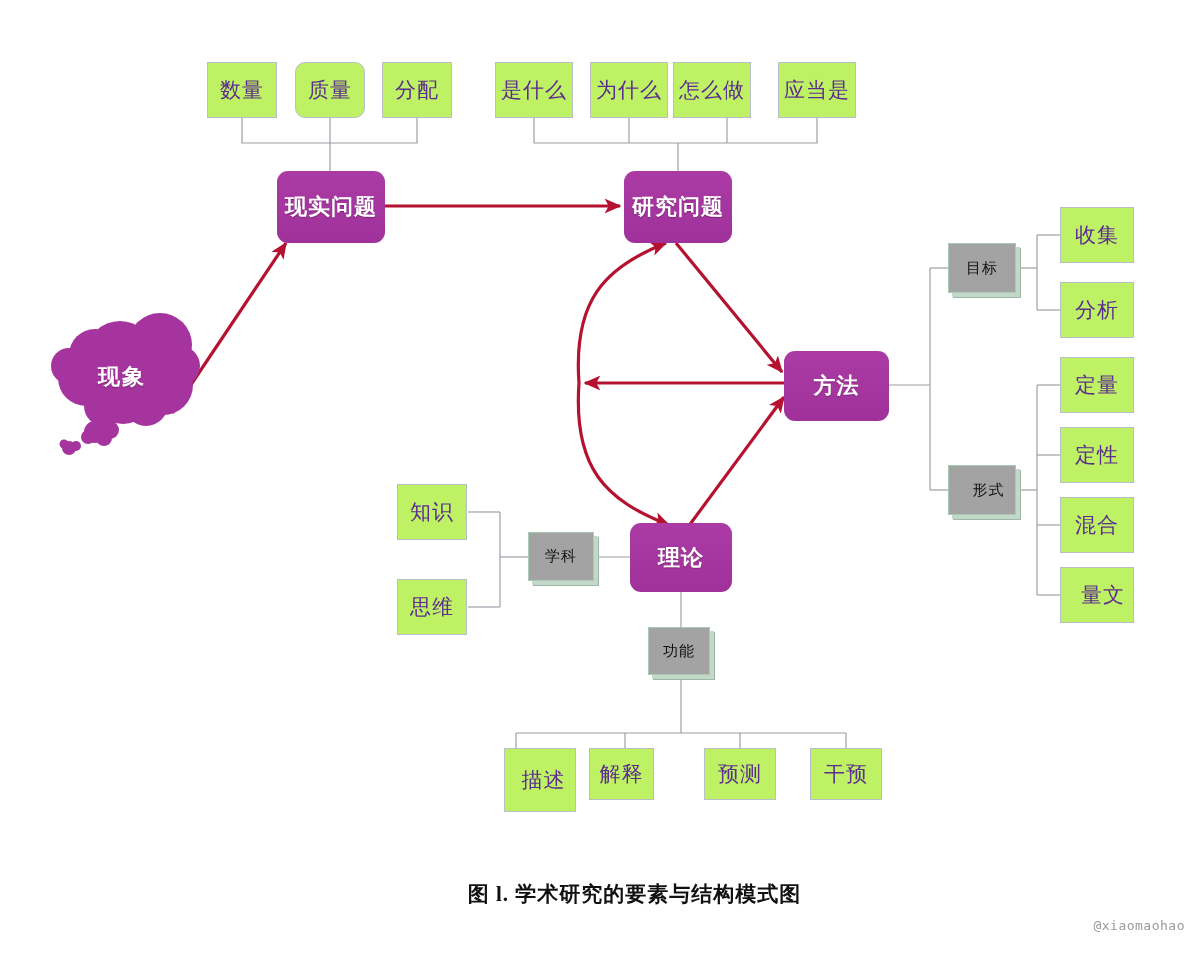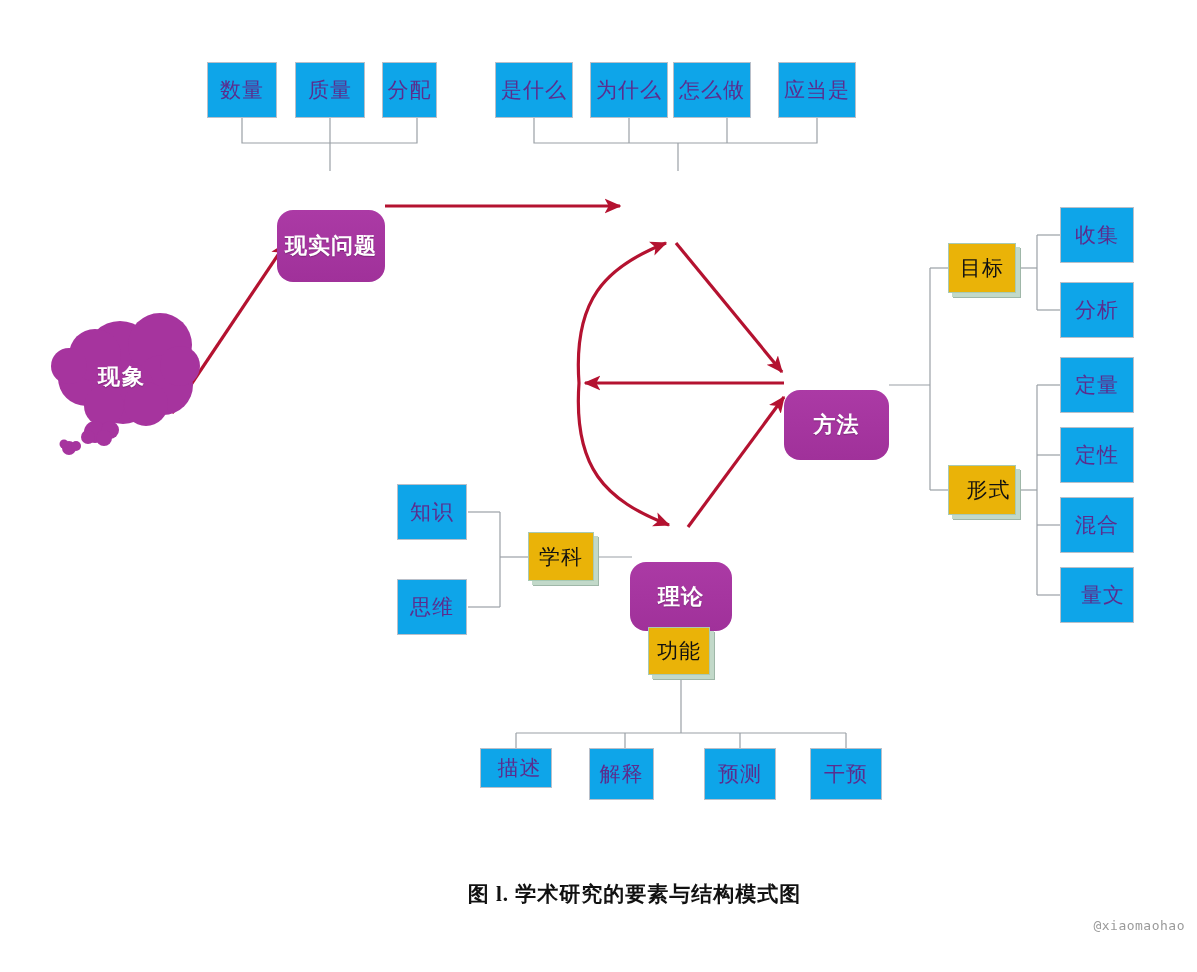--- a/index.html
+++ b/index.html
@@ -24,64 +24,63 @@
     position: absolute;
     left: 0;
     top: 0;
     width: 1197px;
     height: 972px;
   }
   
   .leaf-box {
     position: absolute;
     box-sizing: border-box;
-    background: #0ea5e9;
+    background: #bef264;
     border: 1px solid #b9bfc9;
     color: #5b2d8e;
     font-size: 21px;
     font-weight: 400;
     display: flex;
     align-items: center;
     justify-content: center;
     letter-spacing: 1px;
     font-family: "Liberation Sans", "DejaVu Sans", sans-serif;
     text-align: center;
   }
   
   .green-box {
     position: absolute;
     box-sizing: border-box;
-    background: #eab308;
+    background: #a3a3a3;
     border: 1px solid #a8c9b4;
     color: #111111;
-    font-size: 21px;
+    font-size: 15px;
     display: flex;
     align-items: center;
     justify-content: center;
     letter-spacing: 1px;
     box-shadow: 4px 4px 0 0 #c2d9c9, 5px 5px 0 0 #9fb7a8;
     font-family: "Liberation Sans", "DejaVu Sans", sans-serif;
   }
   
   .purple-node {
     position: absolute;
     box-sizing: border-box;
     background: #a6349e;
     background: linear-gradient(180deg, #ab3aa5 0%, #a0319a 100%);
-    border-radius: 16px;
+    border-radius: 11px;
     color: #ffffff;
     font-size: 22px;
     font-weight: bold;
     display: flex;
     align-items: center;
     justify-content: center;
     letter-spacing: 1px;
     text-shadow: 0 1px 1px rgba(0,0,0,0.25);
     font-family: "Liberation Sans", "DejaVu Sans", sans-serif;
-    margin-top: 39px;
   }
   
   .cloud-label {
     position: absolute;
     color: #ffffff;
     font-size: 22px;
     font-weight: bold;
     letter-spacing: 2px;
     text-shadow: 0 1px 1px rgba(0,0,0,0.25);
     white-space: nowrap;
@@ -221,30 +220,31 @@
       <circle cx="110" cy="430" r="9"></circle>
       <circle cx="104" cy="438" r="8"></circle>
       <circle cx="88" cy="437" r="7"></circle>
       <circle cx="69" cy="448" r="7"></circle>
       <circle cx="76" cy="446" r="5"></circle>
       <circle cx="64" cy="444" r="4.5"></circle>
     </g>
   </svg>
 
   <div class="leaf-box" style="left:207px; top:62px; width:70px; height:56px;">数量</div>
-  <div class="leaf-box" style="left:295px; top:62px; width:70px; height:56px;">质量</div>
-  <div class="leaf-box" style="left:382px; top:62px; width:55px; height:56px;">分配</div>
+  <div class="leaf-box" style="left:295px; top:62px; width:70px; height:56px;border-radius:10px;">质量</div>
+  <div class="leaf-box" style="left:382px; top:62px; width:70px; height:56px;">分配</div>
 
   <div class="leaf-box" style="left:495px; top:62px; width:78px; height:56px;">是什么</div>
   <div class="leaf-box" style="left:590px; top:62px; width:78px; height:56px;">为什么</div>
   <div class="leaf-box" style="left:673px; top:62px; width:78px; height:56px;">怎么做</div>
   <div class="leaf-box" style="left:778px; top:62px; width:78px; height:56px;">应当是</div>
 
   <div class="purple-node" style="left:277px; top:171px; width:108px; height:72px;">现实问题</div>
 
+  <div class="purple-node" style="left:624px; top:171px; width:108px; height:72px;">研究问题</div>
 
   <div class="purple-node" style="left:784px; top:351px; width:105px; height:70px;">方法</div>
 
   <div class="purple-node" style="left:630px; top:523px; width:102px; height:69px;">理论</div>
 
   <div class="cloud-label" style="left:98px; top:362px;">现象</div>
 
   <div class="green-box" style="left:948px; top:243px; width:68px; height:50px;">目标</div>
 
   <div class="green-box" style="left:948px; top:465px; width:68px; height:50px;padding-left:13px;">形式</div>
@@ -257,21 +257,21 @@
   <div class="leaf-box" style="left:1060px; top:282px; width:74px; height:56px;">分析</div>
 
   <div class="leaf-box" style="left:1060px; top:357px; width:74px; height:56px;">定量</div>
   <div class="leaf-box" style="left:1060px; top:427px; width:74px; height:56px;">定性</div>
   <div class="leaf-box" style="left:1060px; top:497px; width:74px; height:56px;">混合</div>
   <div class="leaf-box" style="left:1060px; top:567px; width:74px; height:56px;padding-left:12px;">量文</div>
 
   <div class="leaf-box" style="left:397px; top:484px; width:70px; height:56px;">知识</div>
   <div class="leaf-box" style="left:397px; top:579px; width:70px; height:56px;">思维</div>
 
-  <div class="leaf-box" style="left:480px; top:748px; width:72px; height:40px;padding-left:7px;">描述</div>
+  <div class="leaf-box" style="left:504px; top:748px; width:72px; height:64px;padding-left:7px;">描述</div>
   <div class="leaf-box" style="left:589px; top:748px; width:65px; height:52px;">解释</div>
   <div class="leaf-box" style="left:704px; top:748px; width:72px; height:52px;">预测</div>
   <div class="leaf-box" style="left:810px; top:748px; width:72px; height:52px;">干预</div>
 
   <div class="caption">图 l.  学术研究的要素与结构模式图</div>
 
   <div class="watermark">@xiaomaohao</div>
 
 </div>
 

